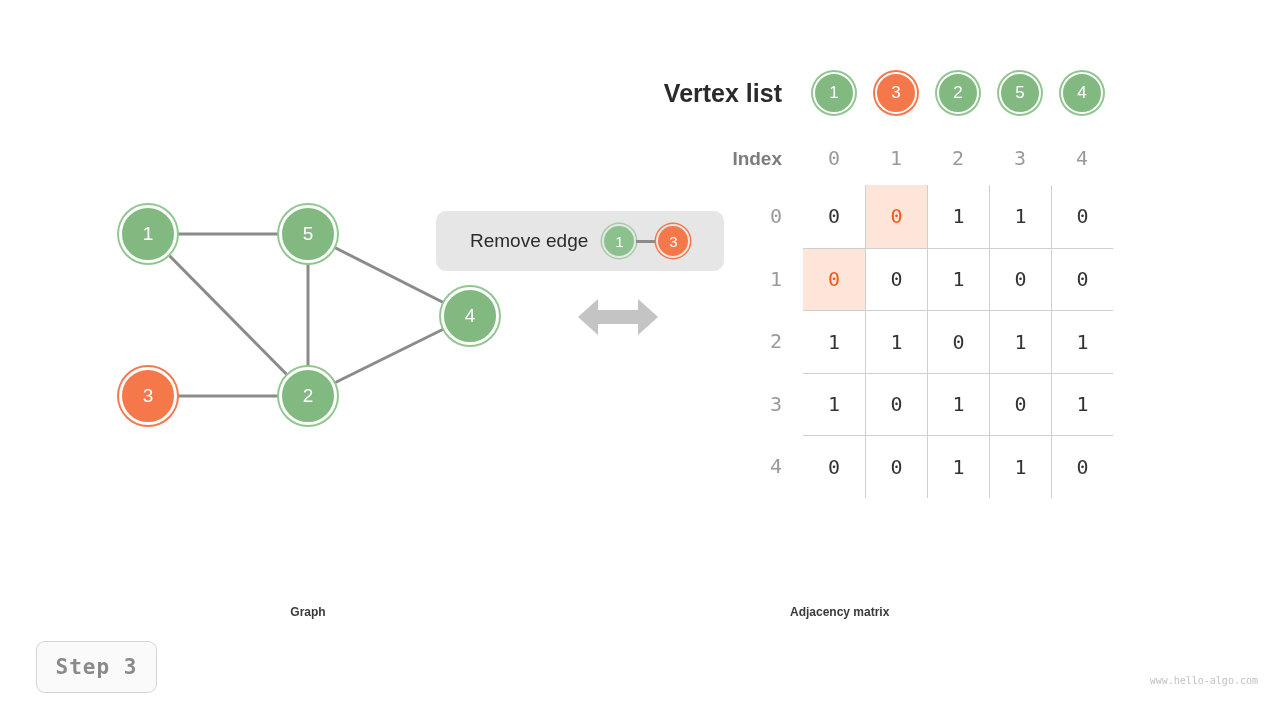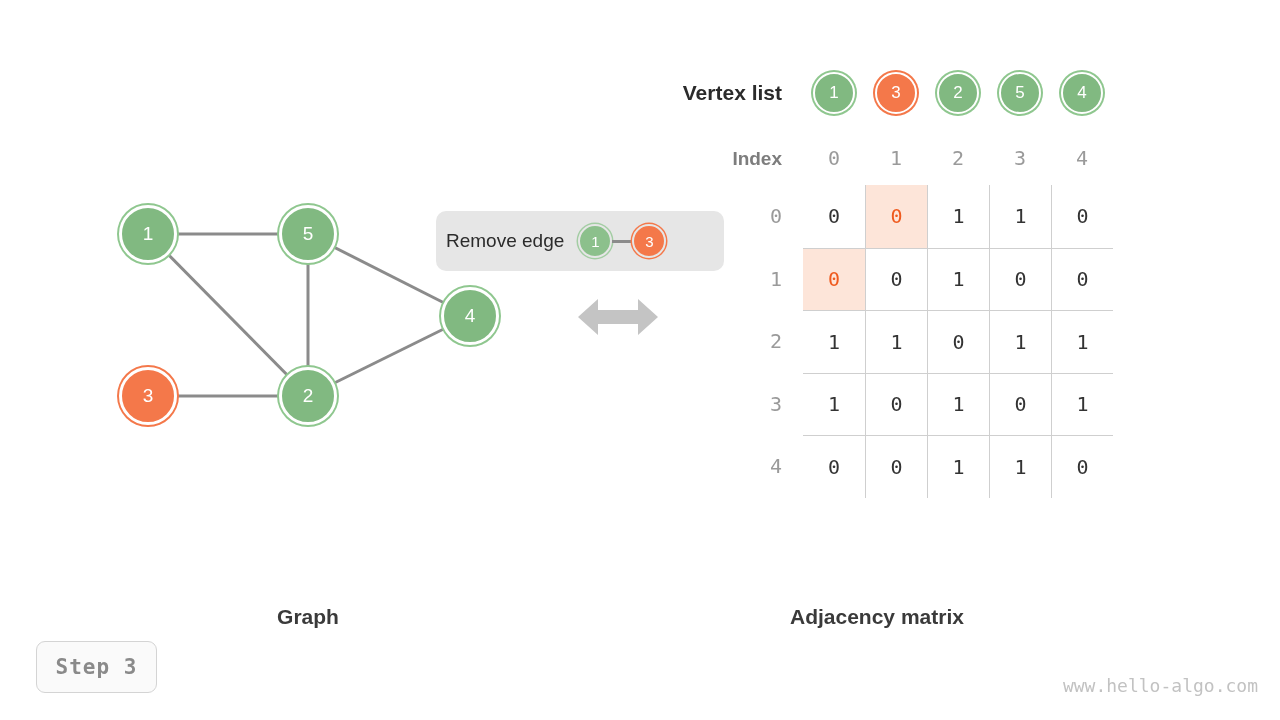--- a/index.html
+++ b/index.html
@@ -58,21 +58,21 @@
   #op-box {
     position: absolute;
     left: 436px;
     top: 211px;
     width: 288px;
     height: 60px;
     background: #e6e6e6;
     border-radius: 10px;
     display: flex;
     align-items: center;
-    padding: 0 10px;
+    padding: 0 34px;
     box-sizing: border-box;
     z-index: 6;
   }
   #op-box .op-text {
     font-size: 19px;
     color: #2b2b2b;
     margin-right: 14px;
     white-space: nowrap;
   }
   .mini-pair {
@@ -121,21 +121,21 @@
     position: absolute;
     left: 640px;
     top: 66px;
     height: 54px;
     display: flex;
     align-items: center;
   }
   #vertex-list-label {
     width: 142px;
     text-align: right;
-    font-size: 21px;
+    font-size: 25px;
     font-weight: bold;
     color: #2b2b2b;
     margin-right: 21px;
   }
   .vl-cell {
     width: 62px;
     display: flex;
     align-items: center;
     justify-content: center;
   }
@@ -226,21 +226,21 @@
     border-top: 1px solid #cfcfcf;
   }
   .m-cell.hl {
     background: #fde5d9;
     color: #ef5a1e;
   }
 
   
   .caption {
     position: absolute;
-    font-size: 21px;
+    font-size: 12px;
     font-weight: bold;
     color: #3a3a3a;
   }
   #caption-graph { left: 208px; top: 605px; width: 200px; text-align: center; }
   #caption-matrix { left: 790px; top: 605px; width: 300px; text-align: left; }
 
   
   #step-badge {
     position: absolute;
     left: 36px;
@@ -260,21 +260,21 @@
     box-sizing: border-box;
     letter-spacing: 1px;
   }
 
   
   #watermark {
     position: absolute;
     right: 22px;
     top: 675px;
     font-family: "DejaVu Sans Mono", monospace;
-    font-size: 18px;
+    font-size: 10px;
     color: #c2c2c2;
   }
 </style>
 </head>
 <body>
 
 <svg id="graph-edges">
     <line x1="148" y1="234" x2="308" y2="234" stroke="#8b8b8b" stroke-width="3"></line>
     <line x1="148" y1="234" x2="308" y2="396" stroke="#8b8b8b" stroke-width="3"></line>
     <line x1="308" y1="234" x2="308" y2="396" stroke="#8b8b8b" stroke-width="3"></line>

